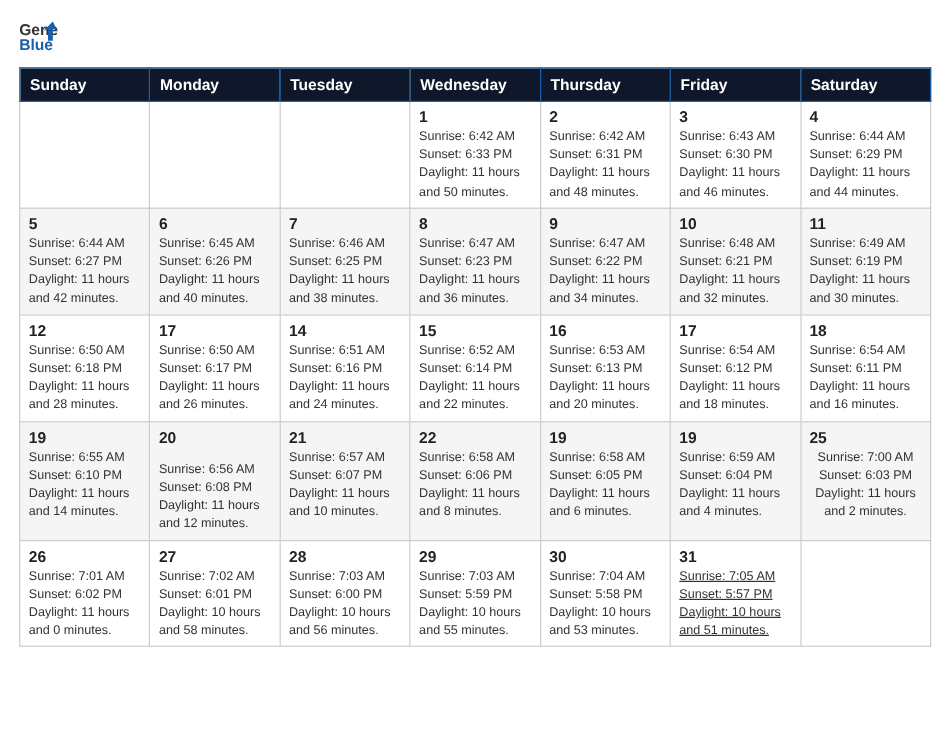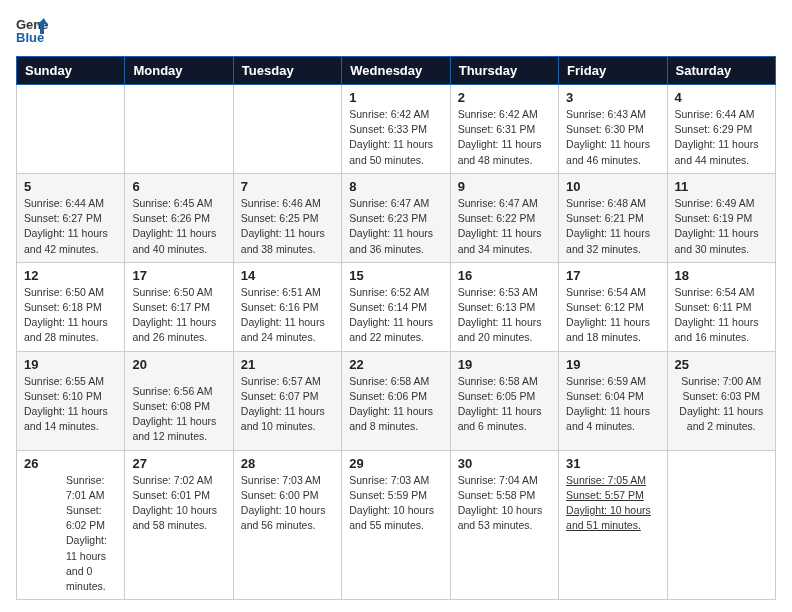--- a/index.html
+++ b/index.html
@@ -289,21 +289,21 @@
           <div class="day-num">25</div>
           <div class="day-info" style="white-space: pre-line; text-align: center;">Sunrise: 7:00 AM
 Sunset: 6:03 PM
 Daylight: 11 hours
 and 2 minutes.</div>
         </td>
       </tr>
       <tr>
         <td>
           <div class="day-num">26</div>
-          <div class="day-info" style="white-space: pre-line; margin-left: 42px;">Sunrise: 7:01 AM
+          <div class="day-info" style="white-space: pre-line;">Sunrise: 7:01 AM
 Sunset: 6:02 PM
 Daylight: 11 hours
 and 0 minutes.</div>
         </td>
         <td>
           <div class="day-num">27</div>
           <div class="day-info" style="white-space: pre-line;">Sunrise: 7:02 AM
 Sunset: 6:01 PM
 Daylight: 10 hours
 and 58 minutes.</div>

